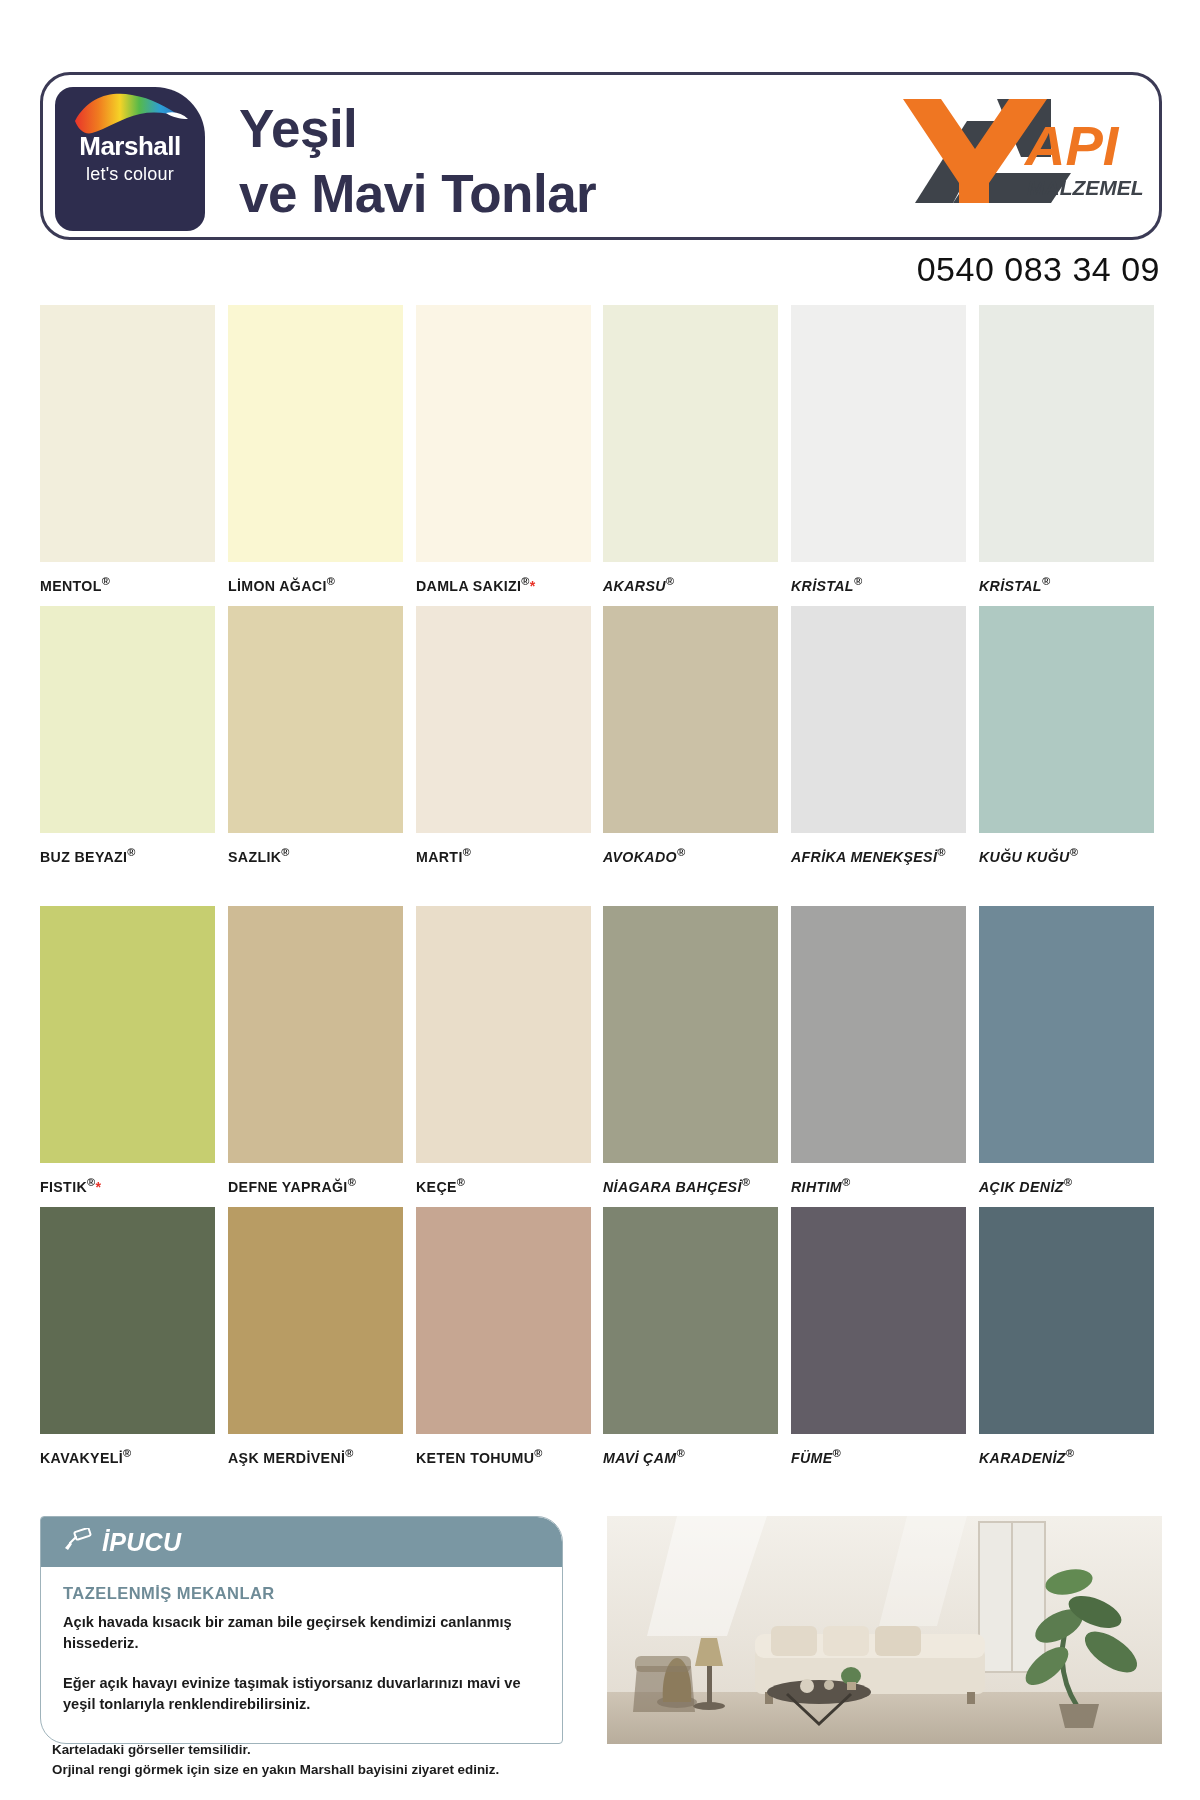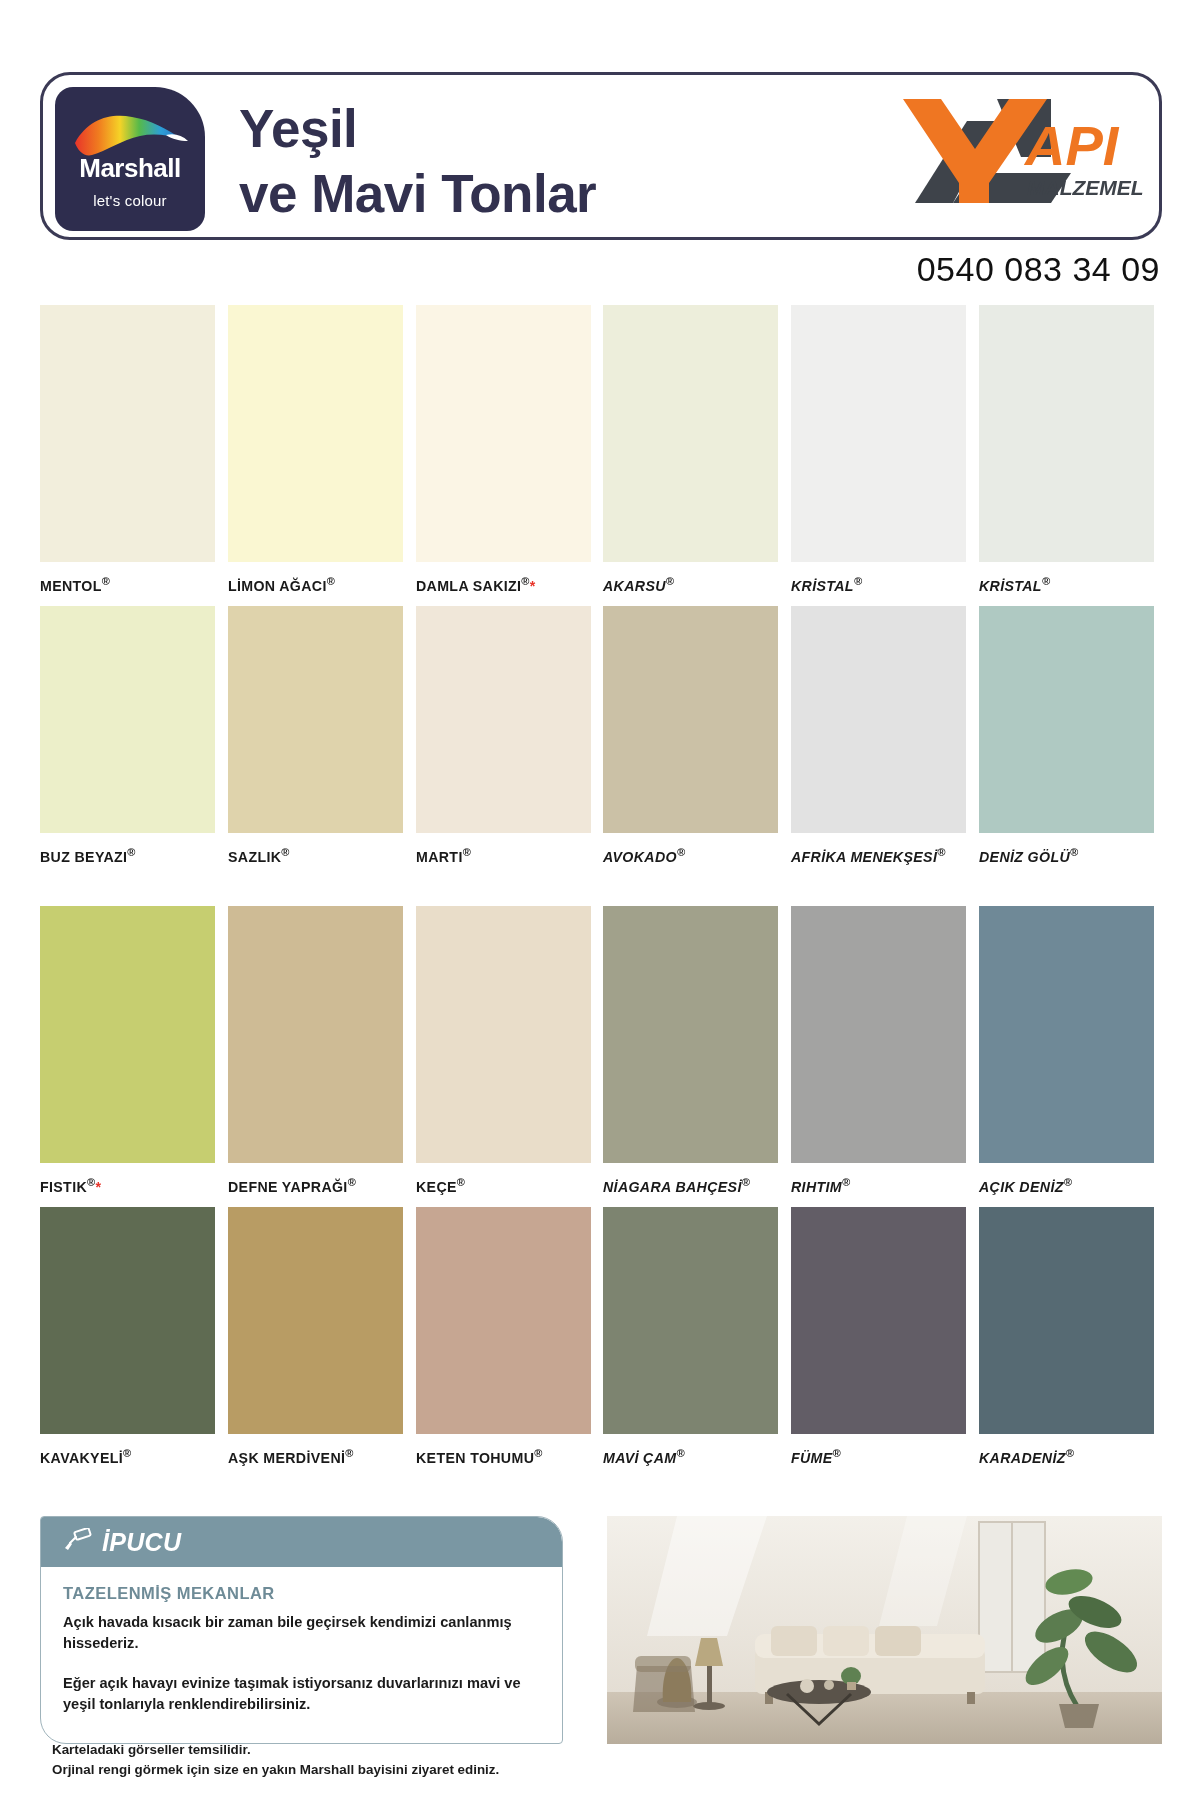--- a/index.html
+++ b/index.html
@@ -40,36 +40,35 @@
     position: absolute;
     left: 12px;
     top: 12px;
     width: 150px;
     height: 144px;
     background: #2e2d4e;
     border-radius: 18px 50px 18px 18px;
     display: flex;
     flex-direction: column;
     align-items: center;
-    justify-content: center;
     overflow: hidden;
   }
   .brush-svg { width: 120px; height: 52px; display:block; margin-bottom:-6px; }
   .brand-name {
     color: #ffffff;
     font-size: 26px;
     font-weight: bold;
     letter-spacing: -0.5px;
     line-height: 1;
   }
   .brand-tag {
     color: #ffffff;
-    font-size: 15px;
+    font-size: 18px;
     font-weight: normal;
-    margin-top: 11px;
+    margin-top: 5px;
     letter-spacing: 0.2px;
   }
   .header-title {
     position: absolute;
     left: 196px;
     top: 22px;
     color: #32314f;
     font-size: 53px;
     font-weight: bold;
     line-height: 1.22;
@@ -305,21 +304,21 @@
         <div class="cell">
           <span class="swatch sw-mid" style="background-color: rgb(203, 193, 166);"></span>
           <div class="caption"><span>AVOKADO</span><span class="reg">®</span><span class="star"></span></div>
         </div>
         <div class="cell">
           <span class="swatch sw-mid" style="background-color: rgb(226, 226, 226);"></span>
           <div class="caption"><span>AFRİKA MENEKŞESİ</span><span class="reg">®</span><span class="star"></span></div>
         </div>
         <div class="cell">
           <span class="swatch sw-mid" style="background-color: rgb(175, 201, 194);"></span>
-          <div class="caption"><span>DENİZ GÖLÜ</span><span class="reg">®</span><span class="star"></span></div>
+          <div class="caption"><span>KUĞU KUĞU</span><span class="reg">®</span><span class="star"></span></div>
         </div>
       </div>
     </div>
 
     <div class="rowgap"></div>
 
     <div class="band">
       <div class="group left">
         <div class="cell">
           <span class="swatch sw-tall" style="background-color: rgb(198, 206, 112);"></span>

